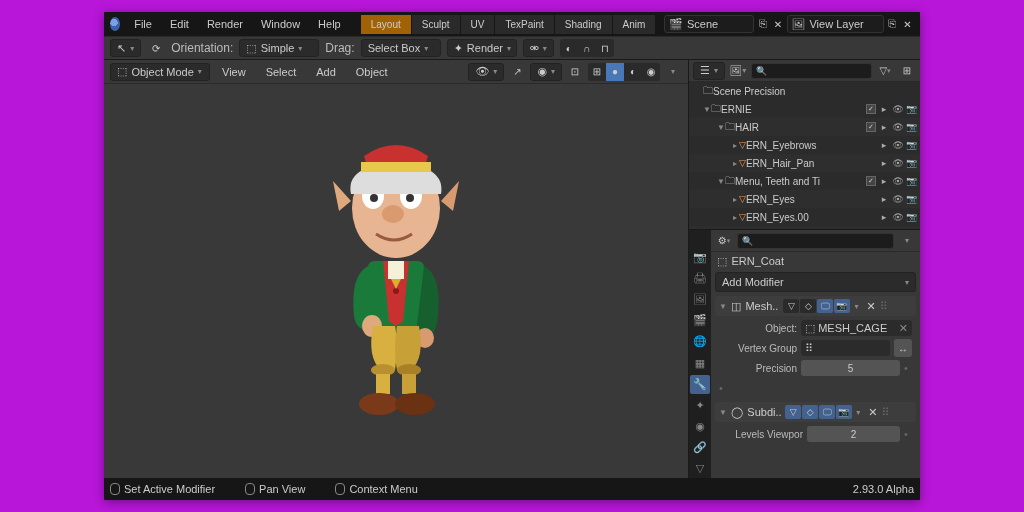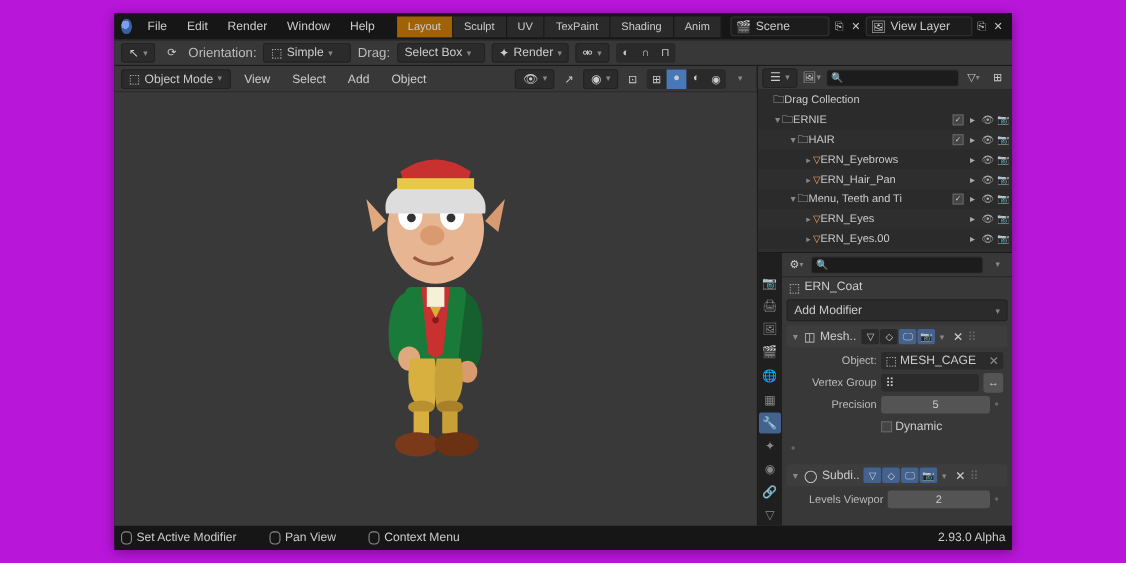--- a/index.html
+++ b/index.html
@@ -216,21 +216,21 @@
           <div class="search">
               <span style="font-size:9px">🔍</span>
             </div>
           <div class="icon-btn">▽<span class="chev" style="font-size:7px">▾</span></div>
           <div class="icon-btn">⊞</div>
         </div>
         <div class="out-tree">
           <div class="tree-row">
             <span style="width:14px"></span>
               <span class="coll-ico">🗀</span>
-            <span class="tree-label">Drag Collection</span>
+            <span class="tree-label">Scene Precision</span>
           </div>
           <div id="tree-items">
               <div class="tree-row">
                 <span style="width: 14px;"></span>
                 <span class="tri">▼</span>
                 <span class="coll-ico">🗀</span>
                 <span class="tree-label"> ERNIE</span>
                 <span class="tree-icons">
                   <span class="checkbox-ico">✓</span>
                   <span class="vis-ico">▸</span>
@@ -376,26 +376,20 @@
                 <span>⠿</span>
               </div>
               <div class="icon-btn" style="background:#545454">↔</div>
             </div>
             <div class="field-row">
               <span class="field-label">Precision</span>
               <div class="field-input">5</div>
               <span style="width:8px;color:#666">•</span>
             </div>
             <div class="field-row">
-              <span class="field-label"></span>
-              <div class="field-input" style="background:transparent;justify-content:flex-start">
-                <span class="checkbox-ico"></span>&nbsp;<span>Dynamic</span>
-              </div>
-            </div>
-            <div class="field-row">
               <span style="width:8px;color:#666">•</span>
             </div>
           </div>
 
           <div class="panel">
             <div class="panel-header">
               <span class="tri">▼</span>
               <span>◯</span>
               <span style="width:34px;overflow:hidden">Subdi..</span>
               <div class="mod-icons">

